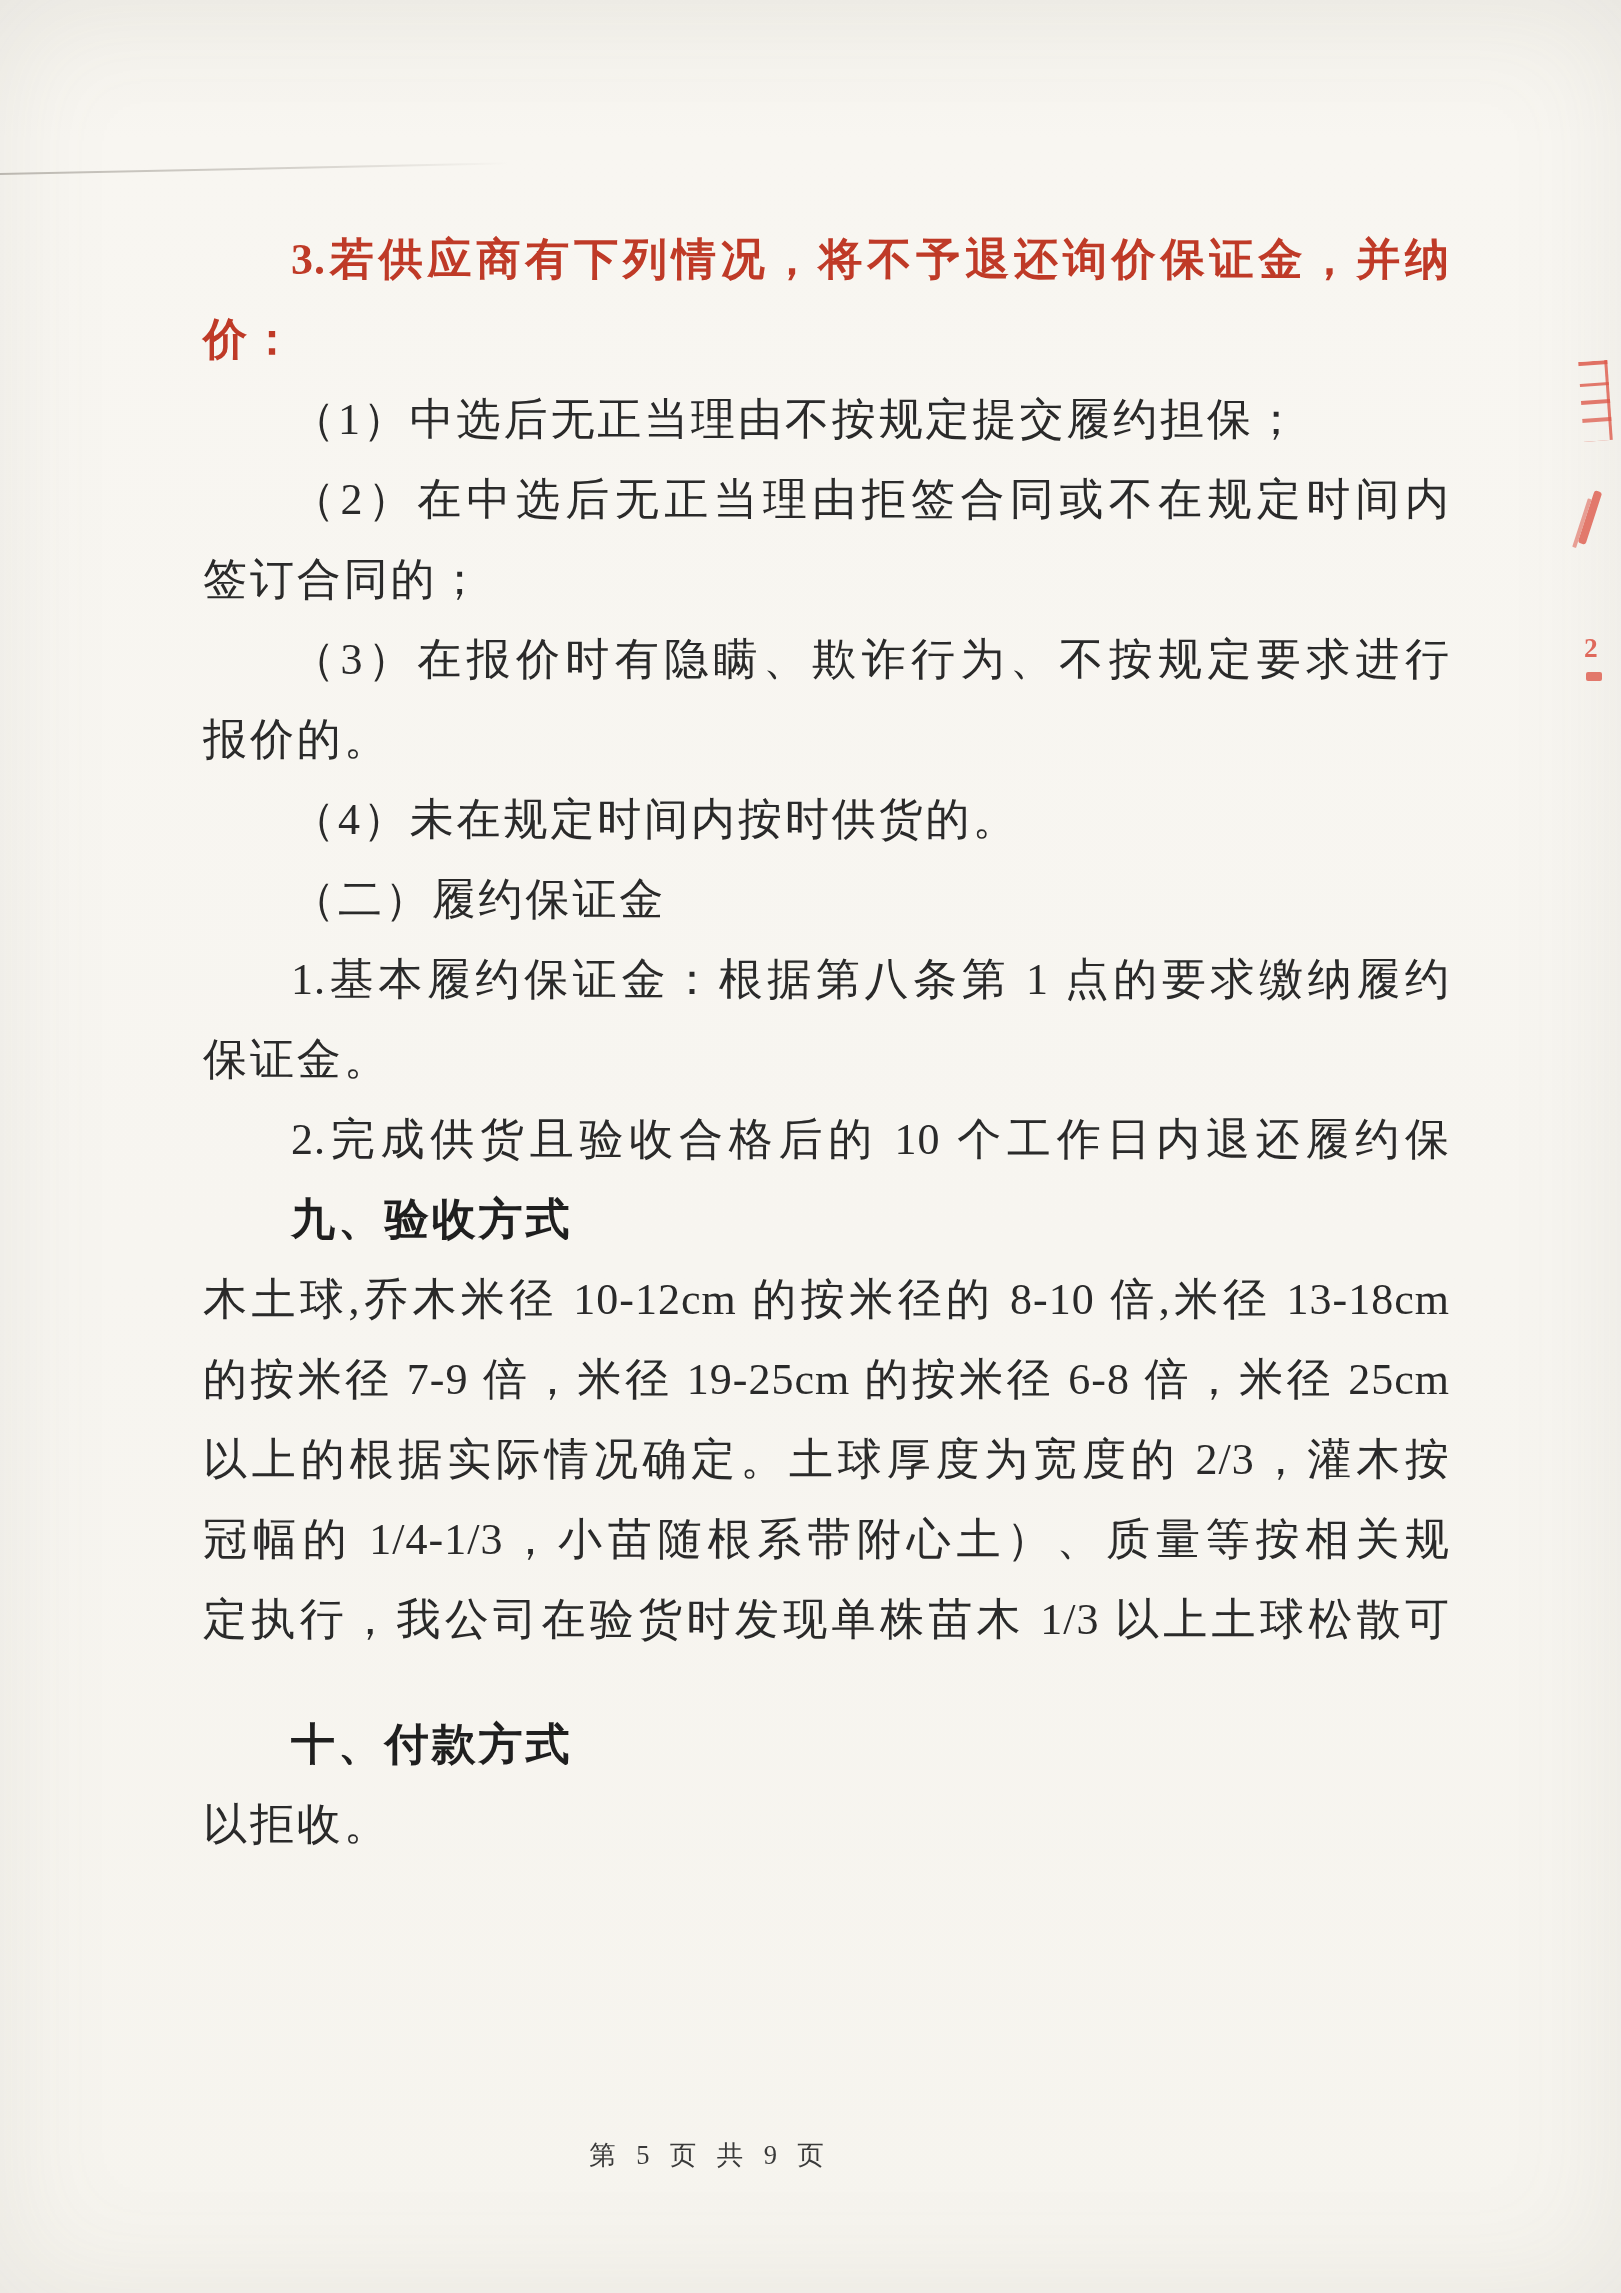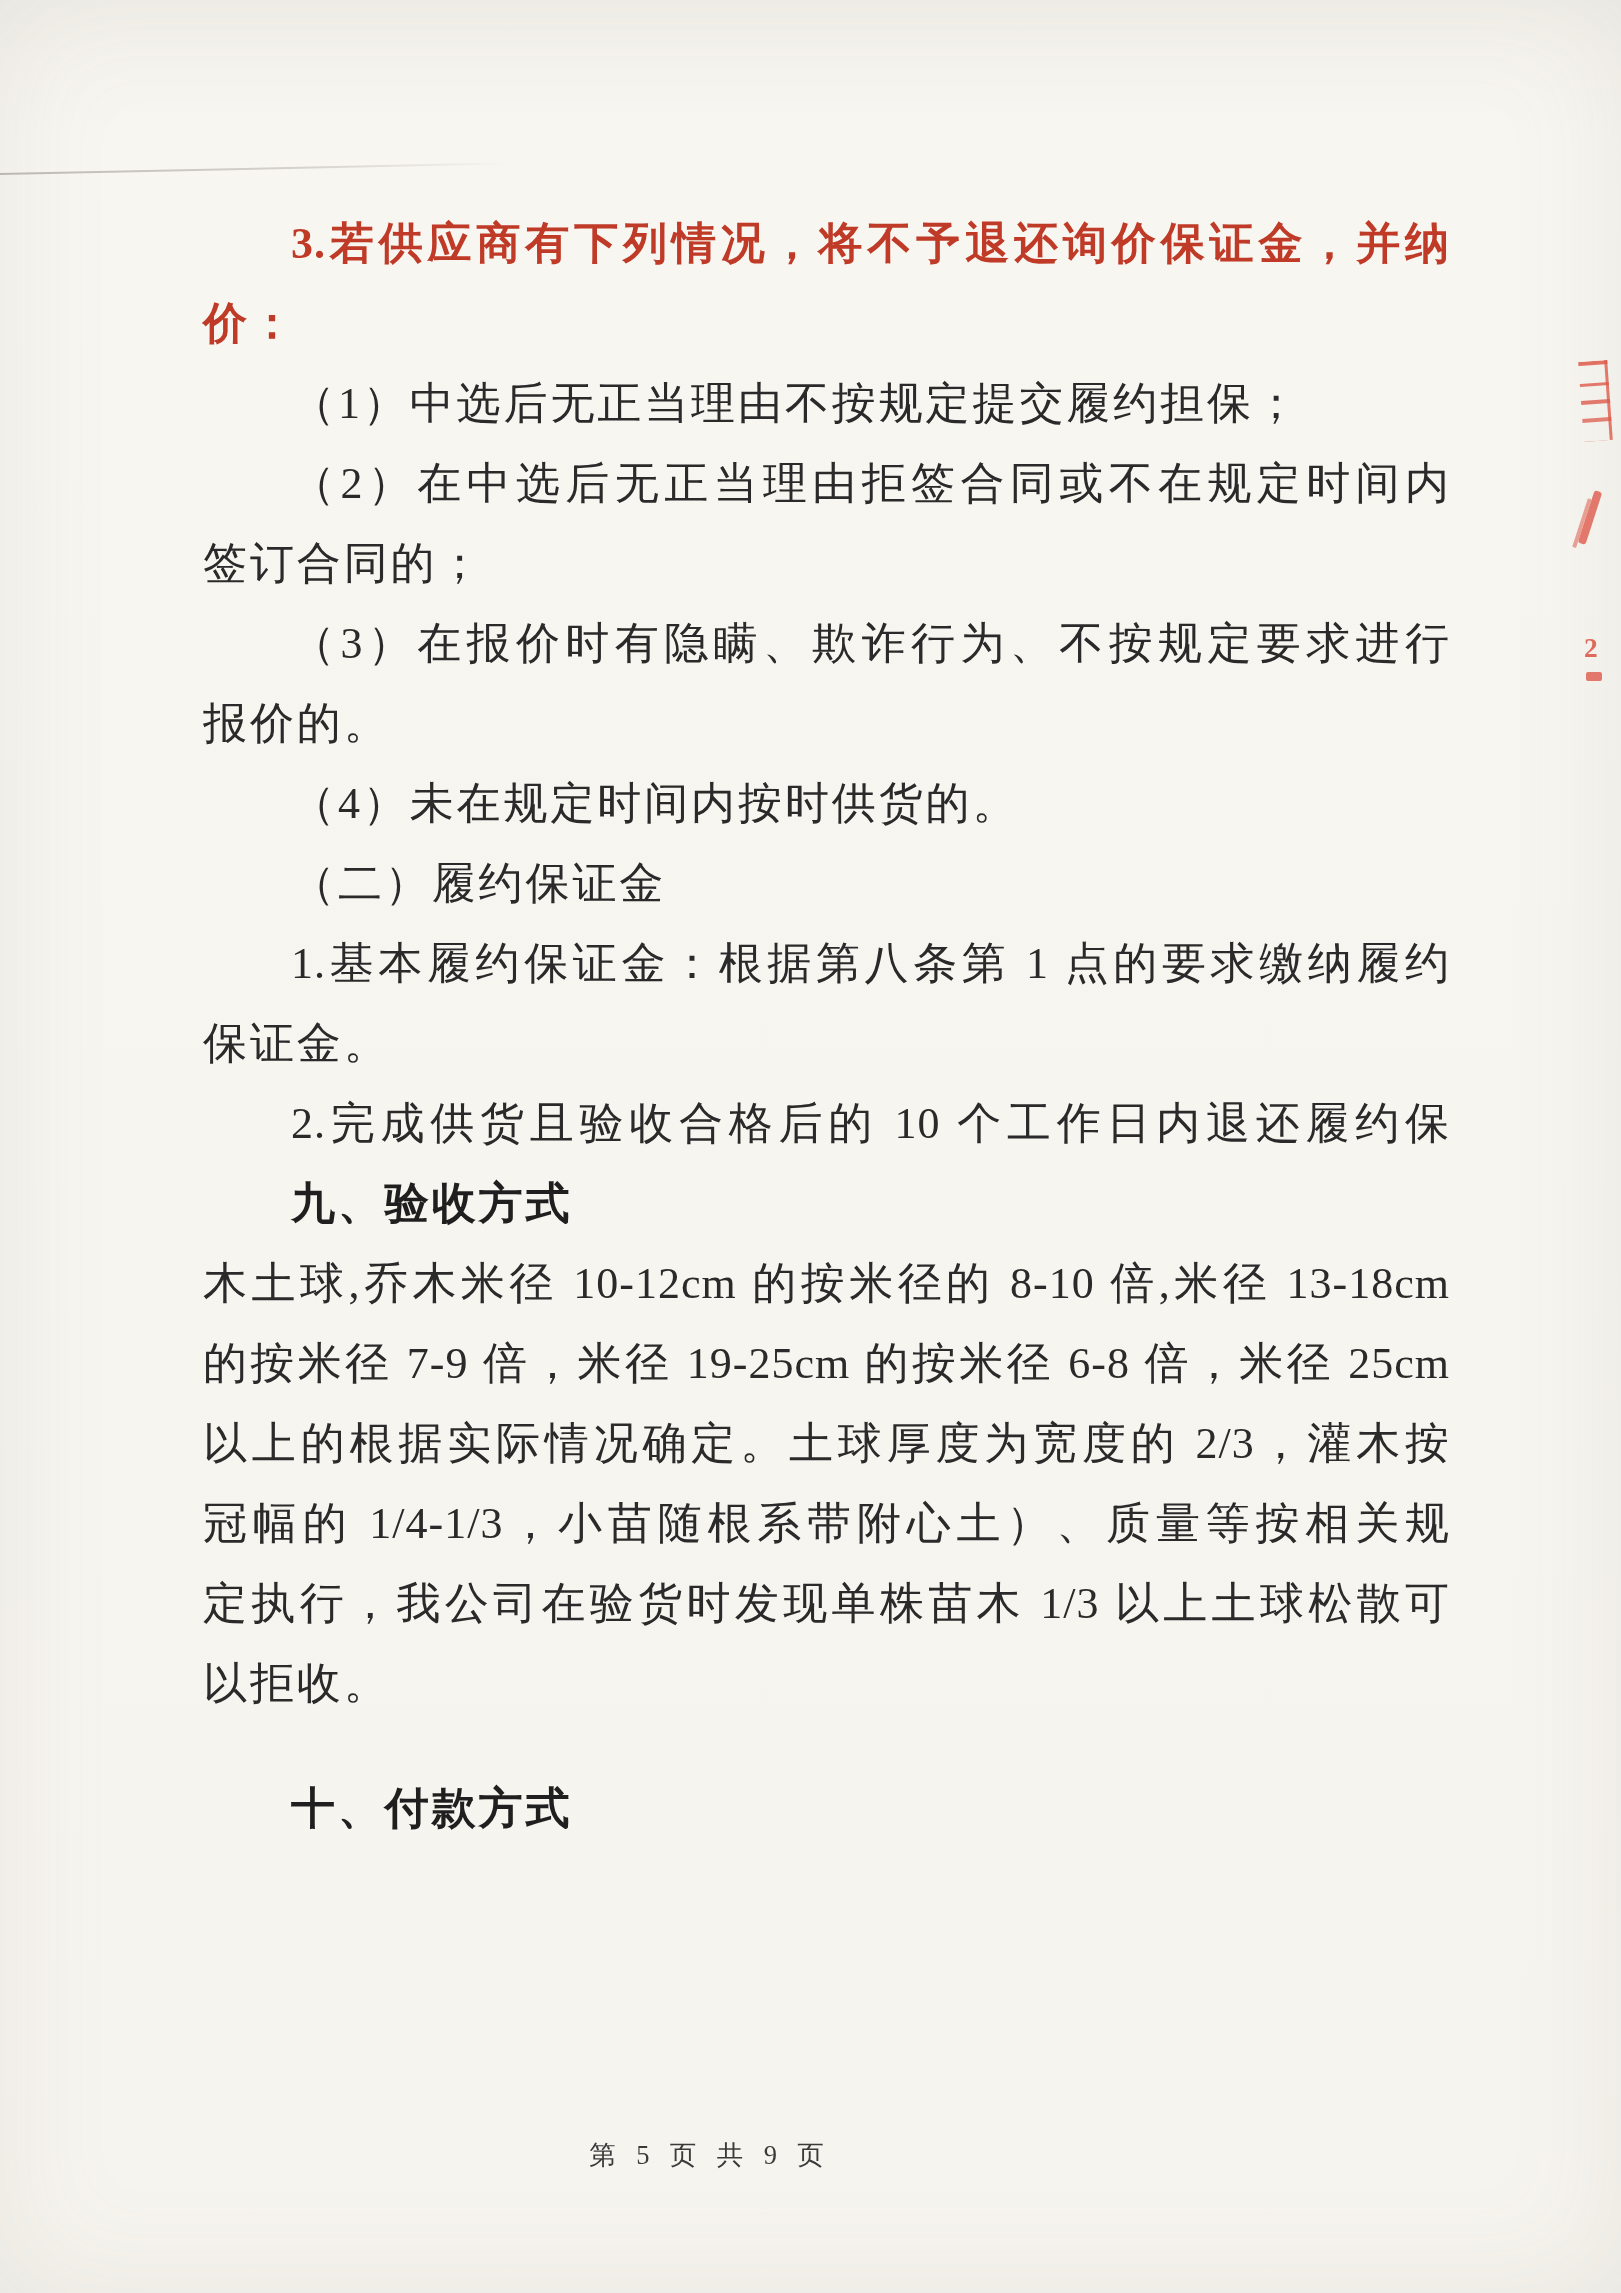--- a/index.html
+++ b/index.html
@@ -13,21 +13,21 @@
     background:linear-gradient(180deg,#f4f2ec 0%,#f8f6f1 6%,#f7f5f0 55%,#f6f4ee 100%);
     box-shadow:inset 0 0 118px rgba(120,115,105,0.10);
   }
   
   .scan-line{
     position:absolute;left:0;top:173px;width:510px;height:2px;
     background:linear-gradient(90deg,rgba(150,145,137,0.6),rgba(150,145,137,0.35) 60%,rgba(150,145,137,0));
     transform:rotate(-1.2deg);transform-origin:left center;
   }
   .content{
-    position:absolute;left:203px;top:204px;width:1247px;
+    position:absolute;left:203px;top:220px;width:1247px;
   }
   .line{
     font-size:44px;line-height:80px;letter-spacing:2.9px;
     color:#2a2a2a;text-align:left;
     min-height:80px;
   }
   .line.fill{
     text-align:justify;text-align-last:justify;letter-spacing:1px;
   }
   .line.indent{text-indent:88px;}
@@ -85,22 +85,22 @@
       <div class="line indent">（二）履约保证金</div>
       <div class="line indent fill">1.基本履约保证金：根据第八条第 1 点的要求缴纳履约</div>
       <div class="line">保证金。</div>
       <div class="line indent fill">2.完成供货且验收合格后的 10 个工作日内退还履约保</div>
       <div class="line bold indent">九、验收方式</div>
       <div class="line fill">木土球,乔木米径 10-12cm 的按米径的 8-10 倍,米径 13-18cm</div>
       <div class="line fill">的按米径 7-9 倍，米径 19-25cm 的按米径 6-8 倍，米径 25cm</div>
       <div class="line fill">以上的根据实际情况确定。土球厚度为宽度的 2/3，灌木按</div>
       <div class="line fill">冠幅的 1/4-1/3，小苗随根系带附心土）、质量等按相关规</div>
       <div class="line fill">定执行，我公司在验货时发现单株苗木 1/3 以上土球松散可</div>
+      <div class="line bold indent gap-before">十、付款方式</div>
       <div class="line">以拒收。</div>
-      <div class="line bold indent gap-before">十、付款方式</div>
     </div>
 
   <div class="footer">第 5 页 共 9 页</div>
 
   <div class="stamp-frag frag-strokes"></div>
   <div class="stamp-frag frag-slant"></div>
   <div class="stamp-frag frag-two">2</div>
   <div class="stamp-frag frag-dot"></div>
 </div>
 

